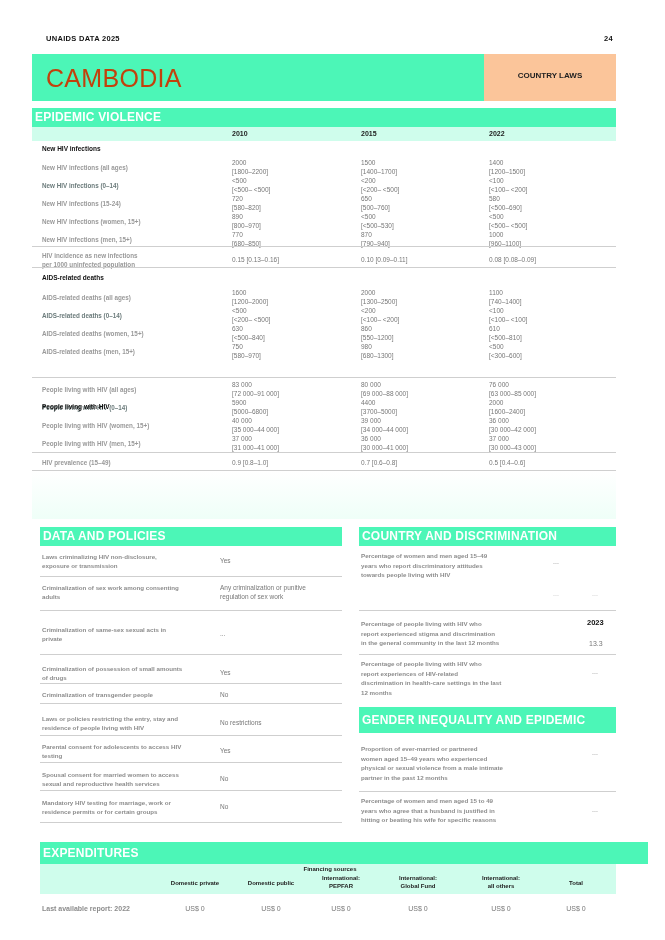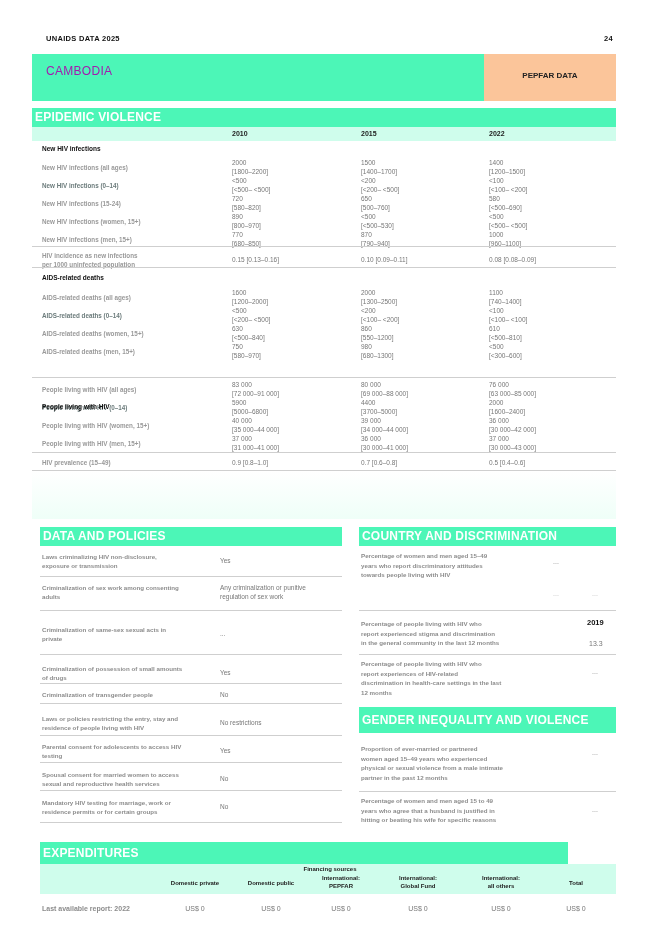--- a/index.html
+++ b/index.html
@@ -1,21 +1,21 @@
 <!DOCTYPE html>
 <html><head>
 <meta charset="utf-8">
 <style>
   * { box-sizing: border-box; margin: 0; padding: 0; }
   html, body { width: 665px; height: 940px; background: #ffffff; overflow: hidden; }
   body { font-family: "Liberation Sans", sans-serif; color: #333; position: relative; }
   .abs { position: absolute; }
   .topline { top: 34px; font-size: 7.5px; font-weight: bold; color: #111; letter-spacing: 0.3px; }
   .banner { left: 32px; top: 54px; width: 452px; height: 47px; background: #4cf6b7; }
-  .banner-title { left: 46px; top: 64px; font-size: 12px; color: #a21caf; letter-spacing: 0.3px; }
+  .banner-title { left: 46px; top: 64px; font-size: 25px; color: #c2410c; letter-spacing: 0.3px; }
   .banner-side { left: 484px; top: 54px; width: 132px; height: 47px; background: #fbc59a; }
   .banner-side-text { left: 484px; top: 71px; width: 132px; text-align: center; font-size: 8px; font-weight: bold; color: #222; }
   .sechead { background: #4cf6b7; color: #ffffff; font-weight: bold; font-size: 12px; padding-left: 3px; line-height: 19px; height: 19px; letter-spacing: 0.2px; }
   .subhead { background: #cffdec; }
   .year { font-size: 7px; font-weight: bold; color: #222; }
   .grp { font-size: 6.5px; font-weight: bold; color: #111; }
   .lbl { font-size: 6.3px; color: #999; font-weight: bold; }
   .lbl.dark { color: #6b7b7b; }
   .val { font-size: 6.5px; color: #777; line-height: 9px; }
   .hr { height: 1px; background: #cfcfcf; }
@@ -28,21 +28,21 @@
 </style>
 </head>
 <body>
 
 <div class="abs topline" style="left:46px;">UNAIDS DATA 2025</div>
 <div class="abs topline" style="left:604px;">24</div>
 
 <div class="abs banner"></div>
 <div class="abs banner-title">CAMBODIA</div>
 <div class="abs banner-side"></div>
-<div class="abs banner-side-text">PEPFAR DATA</div>
+<div class="abs banner-side-text">COUNTRY LAWS</div>
 
 <div class="abs sechead" style="left:32px; top:108px; width:584px;">EPIDEMIC VIOLENCE</div>
 <div class="abs subhead" style="left:32px; top:127px; width:584px; height:14px;"></div>
 <div class="abs year" style="left:232px; top:130px;">2010</div>
 <div class="abs year" style="left:361px; top:130px;">2015</div>
 <div class="abs year" style="left:489px; top:130px;">2022</div>
 
 <div class="abs grp" style="left:42px; top:145px;">New HIV infections</div>
 
 <div id="epi-rows">
@@ -148,37 +148,37 @@
   </div>
 
 <div class="abs sechead" style="left:359px; top:527px; width:257px;">COUNTRY AND DISCRIMINATION</div>
 <div id="stigma-rows">
     <div class="abs st-lbl" style="left:361px; top:551px; width:190px;"><span>Percentage of women and men aged 15–49</span><br><span>years who report discriminatory attitudes</span><br><span>towards people living with HIV</span></div>
     <div class="abs st-lbl" style="left:361px; top:619px; width:190px;"><span>Percentage of people living with HIV who</span><br><span>report experienced stigma and discrimination</span><br><span>in the general community in the last 12 months</span></div>
     <div class="abs st-lbl" style="left:361px; top:659px; width:190px;"><span>Percentage of people living with HIV who</span><br><span>report experiences of HIV-related</span><br><span>discrimination in health-care settings in the last</span><br><span>12 months</span></div>
     <div class="abs dots" style="left:553px; top:558px;">...</div>
     <div class="abs dots" style="left:553px; top:590px; color:#bbb;">...</div>
     <div class="abs dots" style="left:592px; top:590px; color:#bbb;">...</div>
-    <div class="abs" style="left:587px; top:618px; font-size:7.5px; font-weight:bold; color:#111;">2019</div>
+    <div class="abs" style="left:587px; top:618px; font-size:7.5px; font-weight:bold; color:#111;">2023</div>
     <div class="abs" style="left:589px; top:640px; font-size:7px; color:#777;">13.3</div>
     <div class="abs dots" style="left:592px; top:668px;">...</div>
     <div class="abs hr" style="left:359px; top:610px; width:257px;"></div>
     <div class="abs hr" style="left:359px; top:654px; width:257px;"></div>
   </div>
 
-<div class="abs sechead" style="left:359px; top:707px; width:257px; height:26px; line-height:26px;">GENDER INEQUALITY AND VIOLENCE</div>
+<div class="abs sechead" style="left:359px; top:707px; width:257px; height:26px; line-height:26px;">GENDER INEQUALITY AND EPIDEMIC</div>
 <div id="gender-rows">
     <div class="abs st-lbl" style="left:361px; top:744px; width:200px;"><span>Proportion of ever-married or partnered</span><br><span>women aged 15–49 years who experienced</span><br><span>physical or sexual violence from a male intimate</span><br><span>partner in the past 12 months</span></div>
     <div class="abs st-lbl" style="left:361px; top:796px; width:200px;"><span>Percentage of women and men aged 15 to 49</span><br><span>years who agree that a husband is justified in</span><br><span>hitting or beating his wife for specific reasons</span></div>
     <div class="abs dots" style="left:592px; top:749px;">...</div>
     <div class="abs dots" style="left:592px; top:806px;">...</div>
     <div class="abs hr" style="left:359px; top:791px; width:257px;"></div>
   </div>
 
-<div class="abs sechead" style="left:40px; top:842px; width:528px; height:22px; line-height:22px;">EXPENDITURES</div>
+<div class="abs sechead" style="left:40px; top:842px; width:608px; height:22px; line-height:22px;">EXPENDITURES</div>
 <div class="abs subhead" style="left:40px; top:864px; width:576px; height:30px;"></div>
 <div class="abs exp-h" style="left:290px; top:865px; width:80px;">Financing sources</div>
 <div id="exp-cols">
     <div class="abs exp-h" style="left:155px; top:879px; width:80px;"><span>Domestic private</span></div>
     <div class="abs exp-v" style="left:155px; top:905px; width:80px;">US$ 0</div>
     <div class="abs exp-h" style="left:231px; top:879px; width:80px;"><span>Domestic public</span></div>
     <div class="abs exp-v" style="left:231px; top:905px; width:80px;">US$ 0</div>
     <div class="abs exp-h" style="left:301px; top:874px; width:80px;"><span>International:</span><br><span>PEPFAR</span></div>
     <div class="abs exp-v" style="left:301px; top:905px; width:80px;">US$ 0</div>
     <div class="abs exp-h" style="left:378px; top:874px; width:80px;"><span>International:</span><br><span>Global Fund</span></div>

